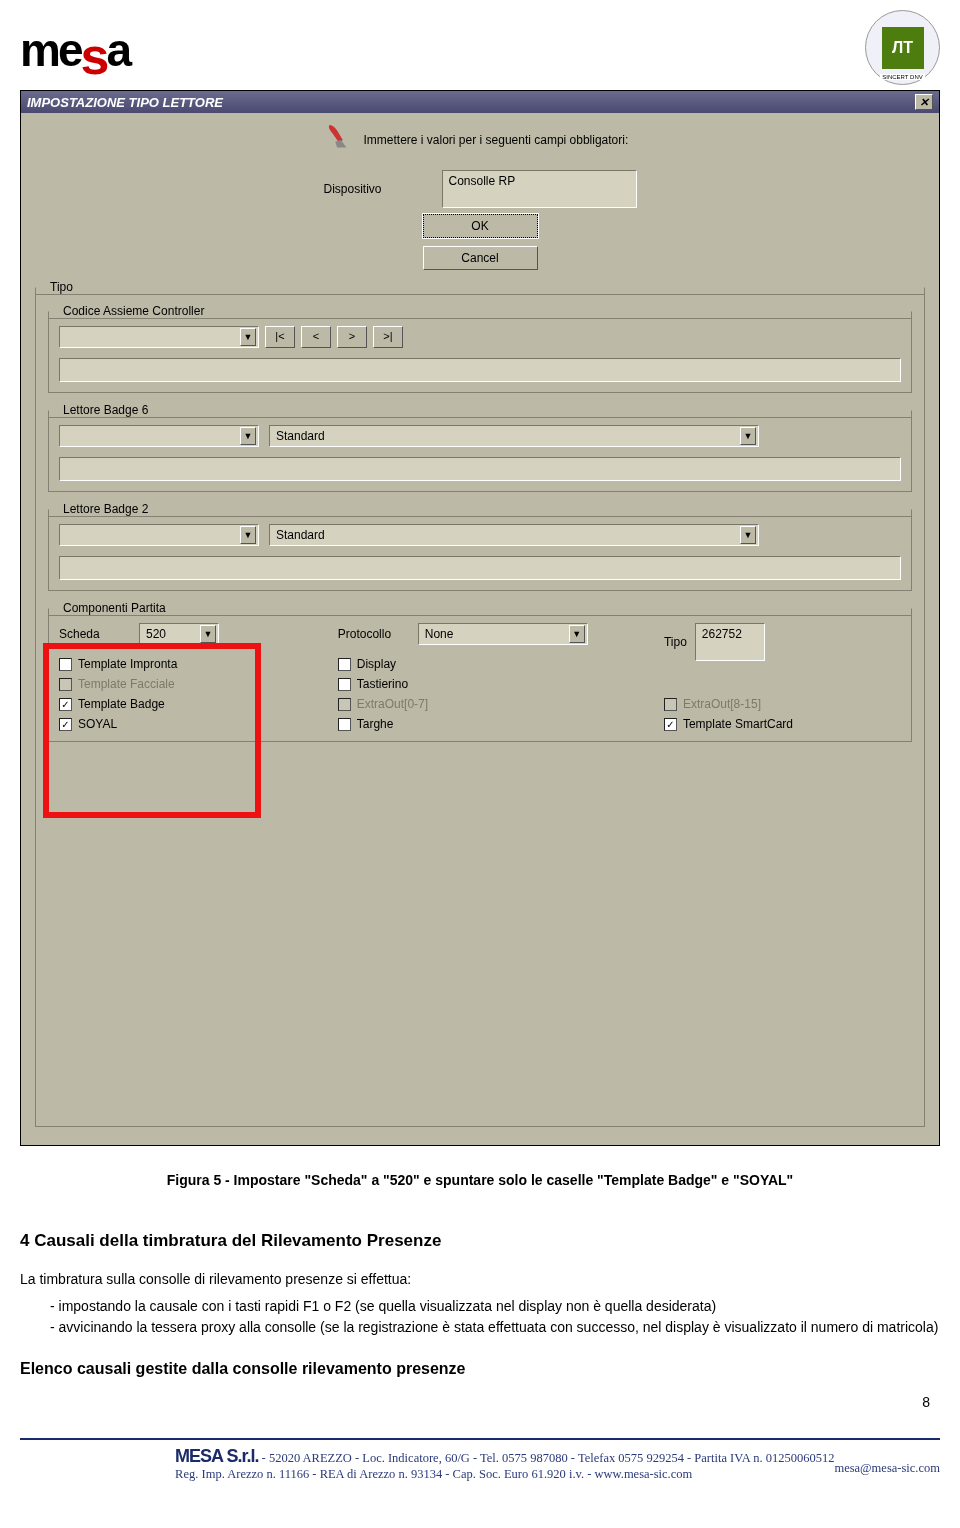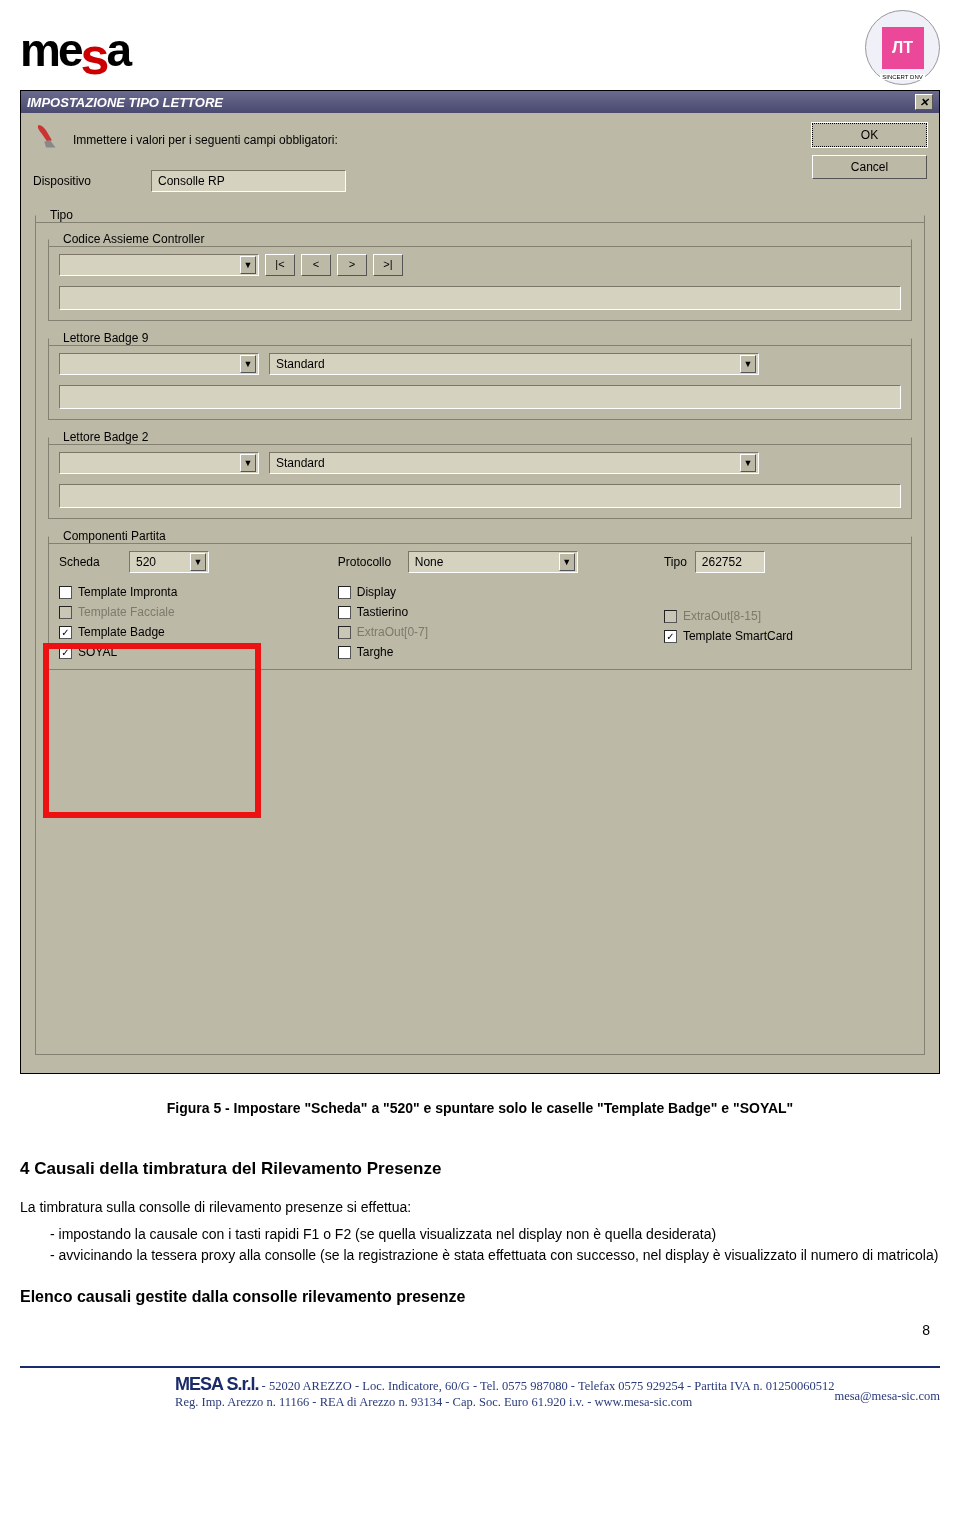--- a/index.html
+++ b/index.html
@@ -2,35 +2,35 @@
 <html><head>
 <meta charset="utf-8">
 <style>
   * { box-sizing: border-box; margin: 0; padding: 0; }
   body { width: 960px; margin: 0 auto; background: #fff; font-family: Tahoma, Arial, sans-serif; font-size: 12px; color: #000; }
 
   .page-header { display: flex; justify-content: space-between; align-items: center; padding: 10px 20px 5px 20px; }
   .logo-mesa { font-family: Arial Black, Arial, sans-serif; font-size: 46px; font-weight: 900; letter-spacing: -3px; color: #000; display: flex; align-items: baseline; }
   .logo-mesa .s { color: #c00; position: relative; top: 8px; font-size: 52px; }
   .cert-badge { width: 75px; height: 75px; border: 1px solid #999; border-radius: 50%; display: flex; align-items: center; justify-content: center; font-size: 7px; text-align: center; background: #f0f0f8; position: relative; }
-  .cert-inner { background: #ec4899; color: #fff; width: 42px; height: 42px; display: flex; align-items: center; justify-content: center; font-size: 16px; font-weight: bold; }
+  .cert-inner { background: #4d7c0f; color: #fff; width: 42px; height: 42px; display: flex; align-items: center; justify-content: center; font-size: 16px; font-weight: bold; }
   .sincert { position: absolute; bottom: 4px; font-size: 6px; color: #000; background: #fff; padding: 0 2px; }
 
   .dialog { margin: 0 20px; width: 920px; border: 1px solid #000; background: #bdb9a7; }
   .titlebar { background: linear-gradient(#6b6b8f,#4a4a70); color: #fff; font-weight: bold; font-style: italic; padding: 3px 6px; display: flex; justify-content: space-between; align-items: center; font-size: 13px; }
   .close-x { background: #bdb9a7; color: #000; border: 1px solid #fff; border-right-color:#555; border-bottom-color:#555; width: 18px; height: 16px; font-family: Arial; font-size: 11px; font-weight: bold; text-align: center; line-height: 14px; }
 
   .dialog-body { padding: 10px 12px 14px 12px; position: relative; }
-  .top-row { display: flex; align-items: flex-start; }
+  .top-row { display: flex; align-items: center; flex-direction: column; }
   .top-left { flex: 1; }
   .intro { display: flex; align-items: center; gap: 10px; margin-bottom: 14px; }
   .hand-icon svg { width: 30px; height: 30px; }
   .field-row { display: flex; align-items: center; gap: 8px; margin-bottom: 6px; }
   .lbl { width: 110px; }
-  .sunken { background: #d6d2c0; border: 1px solid #7a7768; border-right-color:#fff; border-bottom-color:#fff; height: 22px; padding: 3px 6px; font-size: 12px; }
+  .sunken { background: #d6d2c0; border: 1px solid #7a7768; border-right-color:#fff; border-bottom-color:#fff; height: 38px; padding: 3px 6px; font-size: 12px; }
   .w-big { width: 195px; }
 
   .btns-col { width: 115px; display: flex; flex-direction: column; gap: 8px; }
   .winbtn { background: #bdb9a7; border: 1px solid #fff; border-right-color:#555; border-bottom-color:#555; height: 24px; font-size: 12px; text-align: center; line-height: 22px; }
   .winbtn.default { border: 1px dotted #000; outline: 1px solid #fff; }
 
   fieldset.group { border: 1px solid #858172; border-top-color:#fff0; margin: 10px 2px 4px 2px; padding: 8px 10px 10px 10px; position: relative; }
   fieldset.group::before { content: ""; position:absolute; top:0; left:0; right:0; border-top:1px solid #858172; }
   fieldset.group legend { padding: 0 4px; background: #bdb9a7; font-size: 12px; position: relative; z-index: 1; }
 
@@ -41,21 +41,21 @@
   .reader-row { display:flex; gap:10px; align-items:center; }
   .dd { background:#d6d2c0; border:1px solid #7a7768; border-right-color:#fff; border-bottom-color:#fff; height:22px; display:flex; align-items:center; justify-content:space-between; padding:0 2px 0 6px; font-size:12px; }
   .dd .arrow { width:16px; height:18px; background:#bdb9a7; border:1px solid #fff; border-right-color:#555; border-bottom-color:#555; display:flex; align-items:center; justify-content:center; font-size:9px; }
   .dd.small { width: 200px; }
   .dd.med { width: 490px; }
   .dd.tiny { width: 80px; }
   .dd.proto { width: 170px; }
 
   .comp-grid { display:flex; gap: 18px; }
   .comp-col { display:flex; flex-direction:column; gap:6px; flex:1; }
-  .comp-head { display:flex; align-items:center; gap:10px; margin-bottom:6px; }
+  .comp-head { display:flex; align-items:center; gap:20px; margin-bottom:6px; }
   .comp-head .hlbl { width: 60px; }
   .chk { display:flex; align-items:center; gap:6px; font-size:12px; }
   .chk .box { width:13px; height:13px; background:#fff; border:1px solid #555; border-top-color:#222; border-left-color:#222; display:flex; align-items:center; justify-content:center; font-size:10px; color:#000; }
   .chk .box.disabled { background:#c9c6b6; }
   .chk.dis { color:#7e7a6a; }
 
   .tipo-right { display:flex; align-items:center; gap:8px; }
   .tipo-val { width:70px; }
 
   .red-highlight { position:absolute; border:6px solid #e11; left: 22px; top: 530px; width: 218px; height: 175px; pointer-events:none; }
@@ -124,21 +124,21 @@
             </div>
           <div class="navbtn">|&lt;</div>
           <div class="navbtn">&lt;</div>
           <div class="navbtn">&gt;</div>
           <div class="navbtn">&gt;|</div>
         </div>
         <div class="sunken wide-sunken"></div>
       </fieldset>
 
       <fieldset class="group">
-        <legend>Lettore Badge 9</legend>
+        <legend>Lettore Badge 6</legend>
         <div class="reader-row">
           <div class="dd small">
               <span></span>
               <span class="arrow">▼</span>
             </div>
           <div class="dd med">
               <span>Standard</span>
               <span class="arrow">▼</span>
             </div>
         </div>

